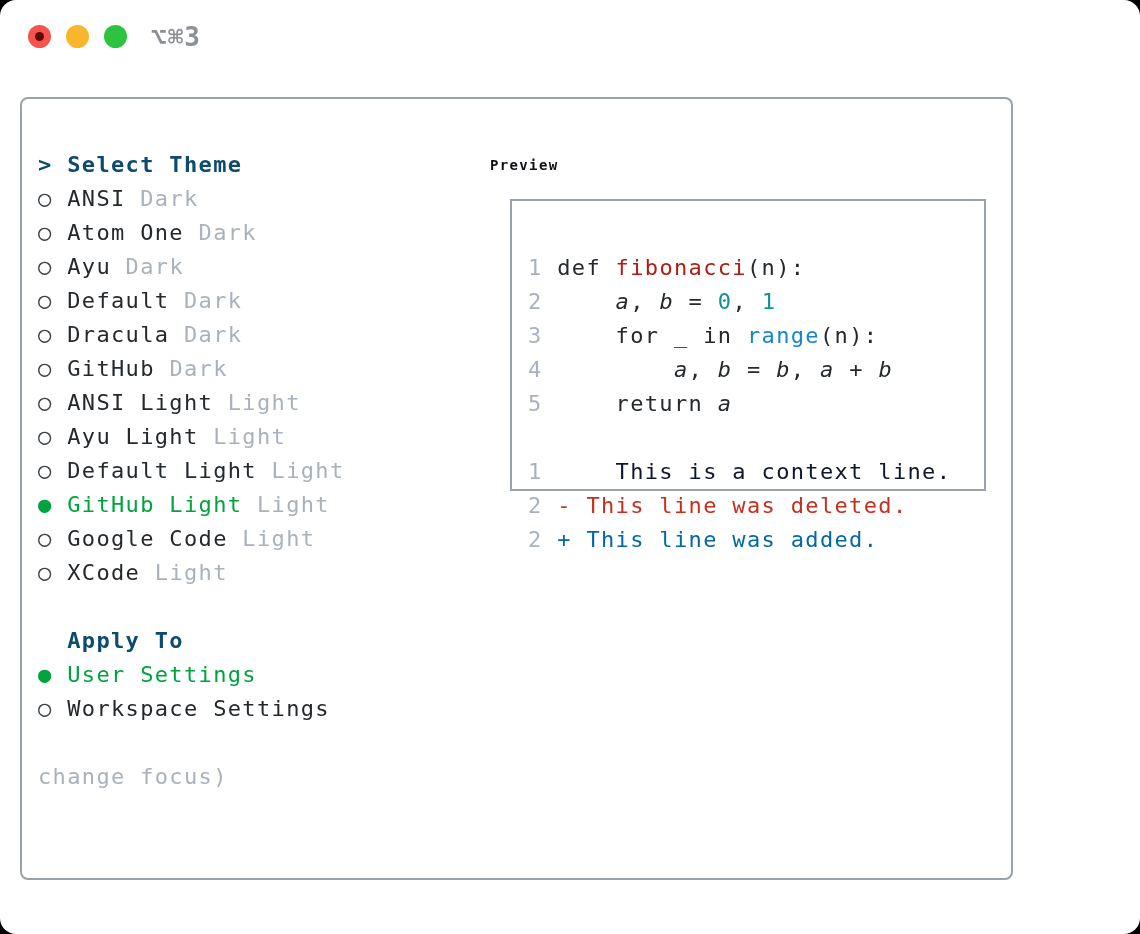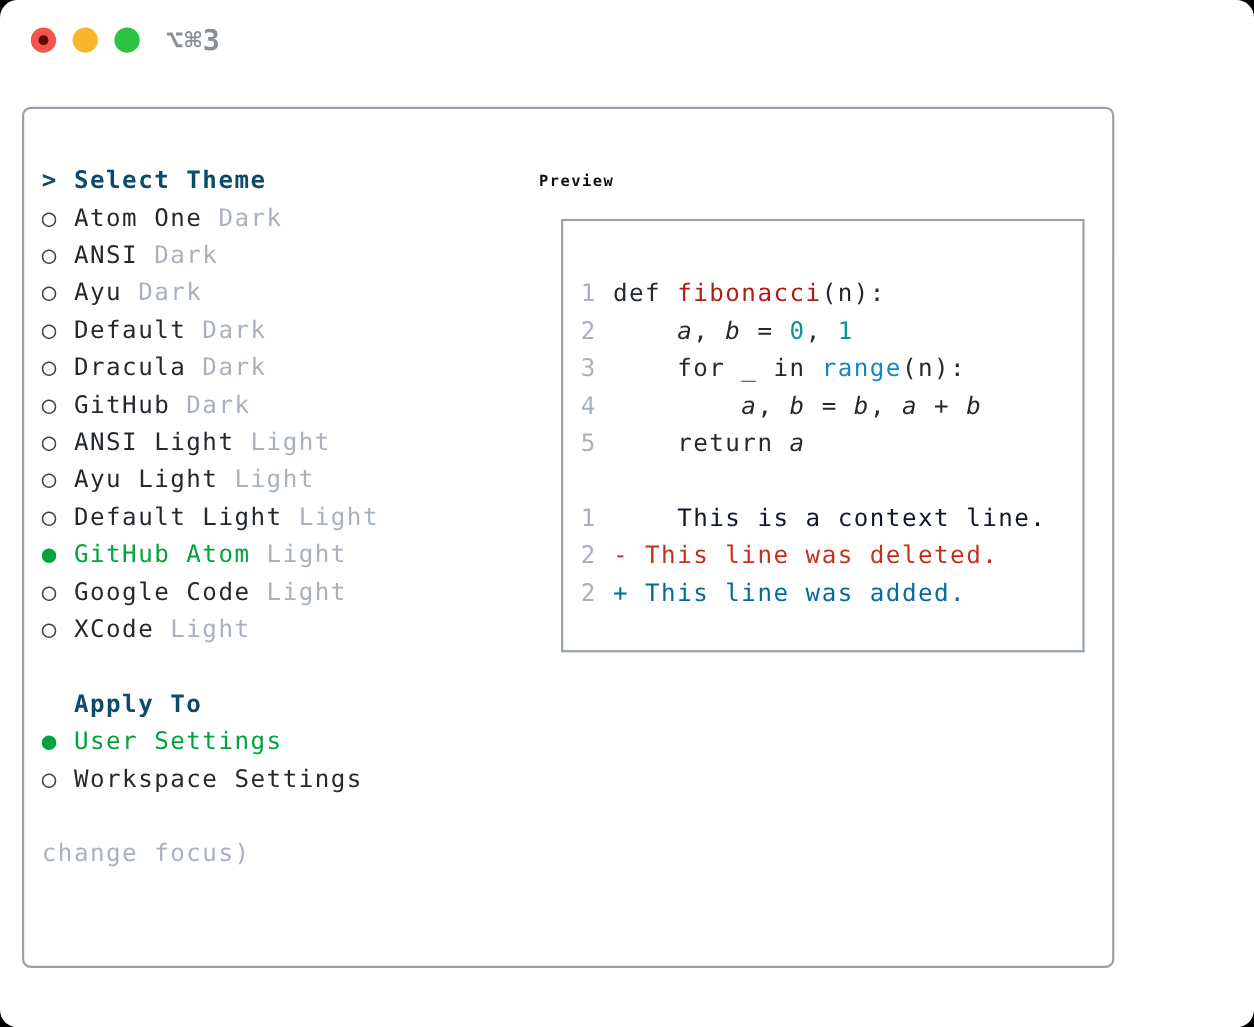--- a/index.html
+++ b/index.html
@@ -25,21 +25,21 @@
   .plabel{position:absolute;left:490px;top:148px;height:34px;line-height:34px;
           font-size:14px;letter-spacing:1.35px;font-weight:bold;color:#0d0f12;white-space:pre;}
   .b{font-weight:bold;color:#0c4a6e;}
   .mk{color:#3c4248;}
   .mk.sel{color:#00a33e;}
   .nm{color:#24292e;}
   .nm.sel{color:#00a33e;}
   .tag{color:#a9b2bc;}
   .hint{color:#a9b2bc;}
   
-  .pbox{position:absolute;left:510px;top:199px;width:476px;height:394px;
+  .pbox{position:absolute;left:510px;top:199px;width:476px;height:292px;
         border:2px solid #99a2ab;box-sizing:border-box;}
   .pcode{position:absolute;left:16px;top:50px;font-size:22px;letter-spacing:1.35px;}
   .num{color:#a9b2bc;}
   .s-code{color:#24292e;}
   .s-fn{color:#ae1c12;}
   .s-var{color:#24292e;font-style:italic;}
   .s-lit{color:#0d9398;}
   .s-builtin{color:#1287c9;}
   .s-ctx{color:#0f172a;}
   .s-del{color:#c5301e;}
@@ -54,30 +54,30 @@
       <span class="dot red"></span>
       <span class="dot yellow"></span>
       <span class="dot green"></span>
       <span class="wtitle">⌥⌘3</span>
     </div>
 
     <div class="panel"></div>
 
     <div class="col left" id="left-col">
         <div class="line b">&gt; Select Theme</div>
+        <div class="line"><span class="mk">○</span><span class="nm"> ANSI</span><span class="tag"> Dark</span></div>
         <div class="line"><span class="mk">○</span><span class="nm"> Atom One</span><span class="tag"> Dark</span></div>
-        <div class="line"><span class="mk">○</span><span class="nm"> ANSI</span><span class="tag"> Dark</span></div>
         <div class="line"><span class="mk">○</span><span class="nm"> Ayu</span><span class="tag"> Dark</span></div>
         <div class="line"><span class="mk">○</span><span class="nm"> Default</span><span class="tag"> Dark</span></div>
         <div class="line"><span class="mk">○</span><span class="nm"> Dracula</span><span class="tag"> Dark</span></div>
         <div class="line"><span class="mk">○</span><span class="nm"> GitHub</span><span class="tag"> Dark</span></div>
         <div class="line"><span class="mk">○</span><span class="nm"> ANSI Light</span><span class="tag"> Light</span></div>
         <div class="line"><span class="mk">○</span><span class="nm"> Ayu Light</span><span class="tag"> Light</span></div>
         <div class="line"><span class="mk">○</span><span class="nm"> Default Light</span><span class="tag"> Light</span></div>
-        <div class="line"><span class="mk sel">●</span><span class="nm sel"> GitHub Atom</span><span class="tag"> Light</span></div>
+        <div class="line"><span class="mk sel">●</span><span class="nm sel"> GitHub Light</span><span class="tag"> Light</span></div>
         <div class="line"><span class="mk">○</span><span class="nm"> Google Code</span><span class="tag"> Light</span></div>
         <div class="line"><span class="mk">○</span><span class="nm"> XCode</span><span class="tag"> Light</span></div>
         <div class="line"></div>
         <div class="line b">  Apply To</div>
         <div class="line"><span class="mk sel">●</span><span class="nm sel"> User Settings</span></div>
         <div class="line"><span class="mk">○</span><span class="nm"> Workspace Settings</span></div>
         <div class="line"></div>
         <div class="line hint">change focus)</div>
       </div>
 

